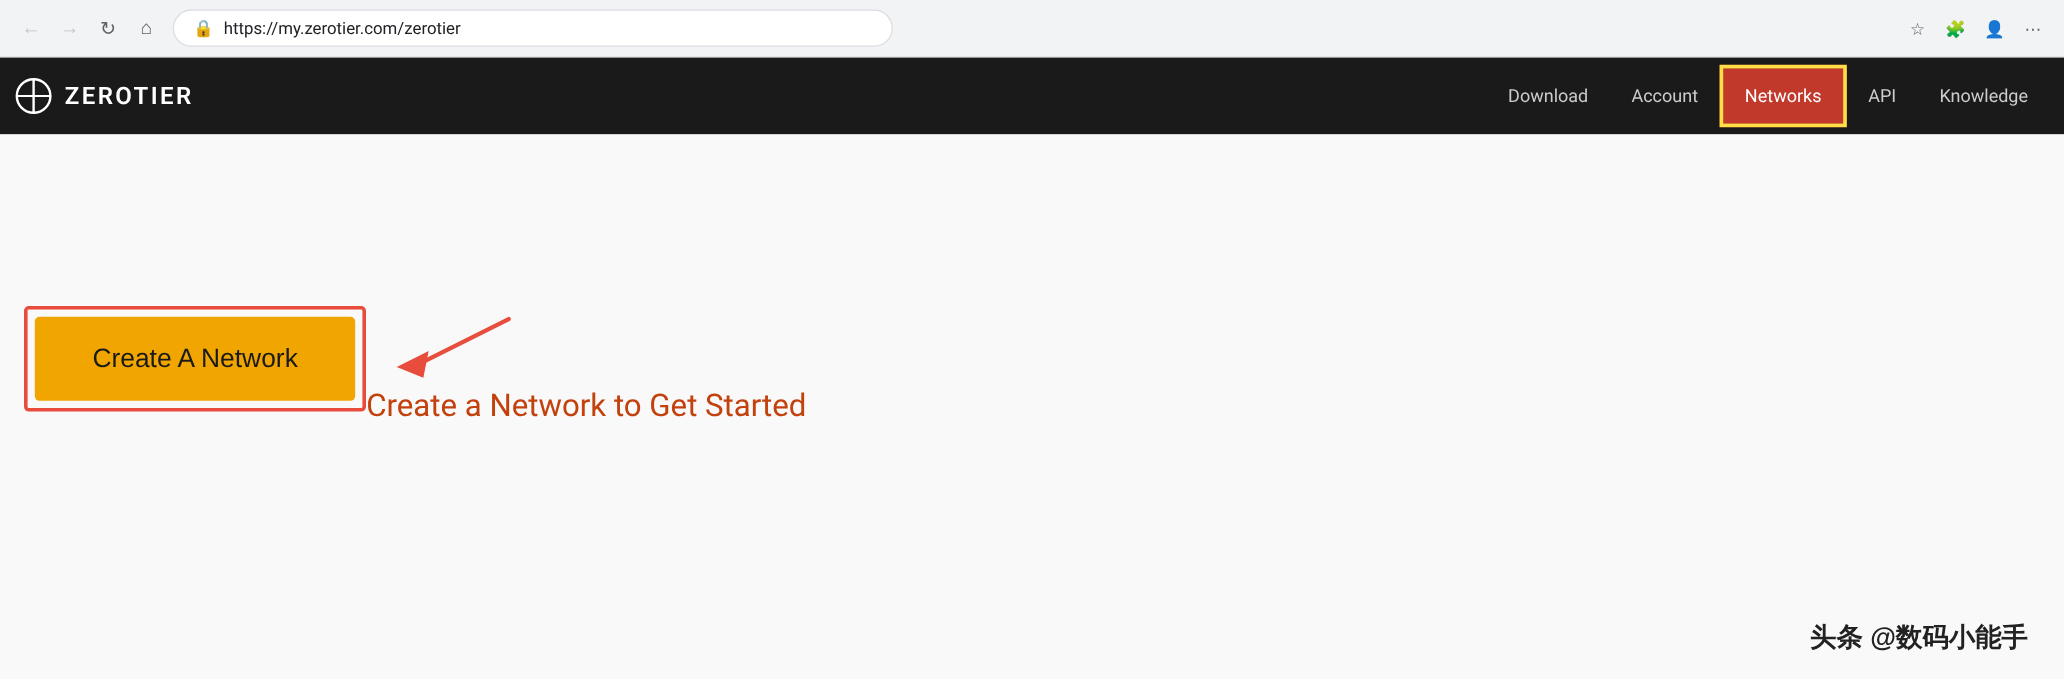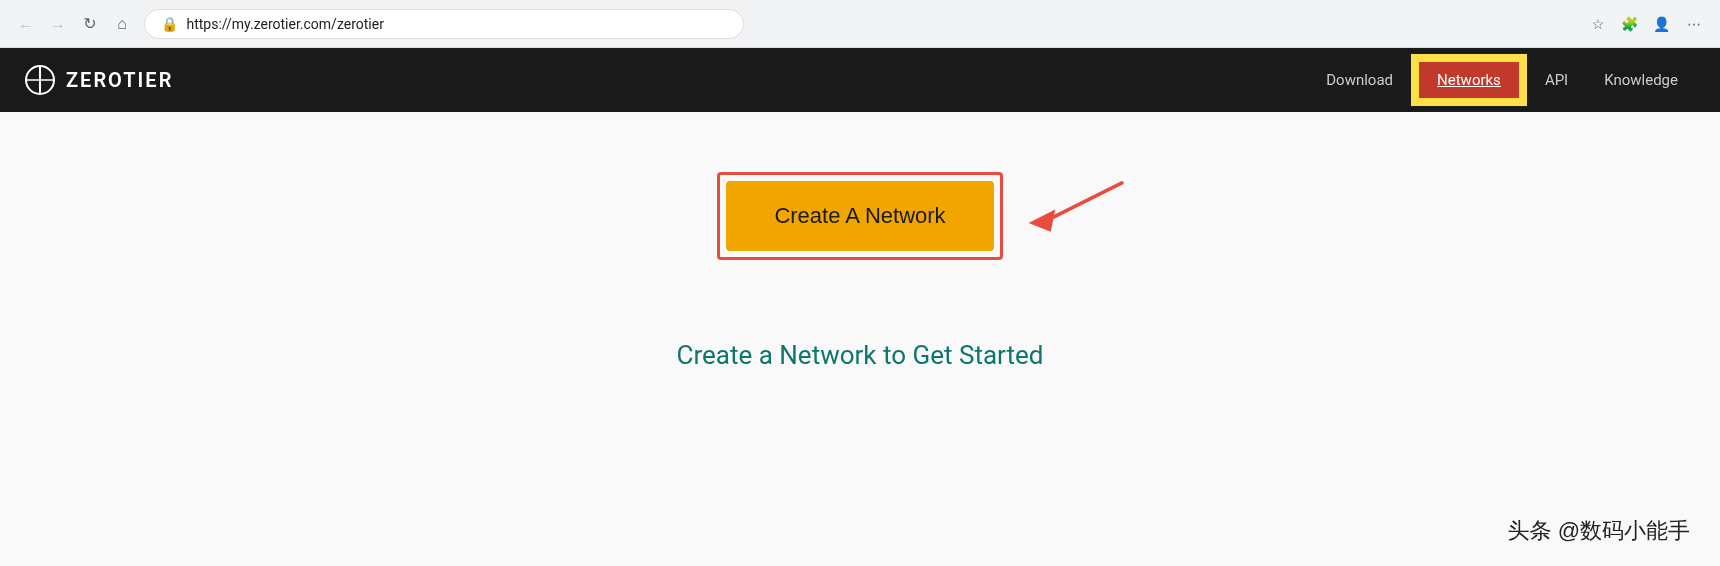--- a/index.html
+++ b/index.html
@@ -92,21 +92,21 @@
       justify-content: center;
       color: #5f6368;
       font-size: 14px;
     }
 
     
     .app-navbar {
       background: #1a1a1a;
       display: flex;
       align-items: center;
-      padding: 0 24px;
+      padding: 0 12px;
       height: 64px;
       justify-content: space-between;
     }
 
     .logo-area {
       display: flex;
       align-items: center;
       gap: 10px;
       color: #ffffff;
       text-decoration: none;
@@ -141,30 +141,29 @@
       background: transparent;
       border: none;
       height: 52px;
       display: flex;
       align-items: center;
     }
 
     .nav-link.active {
       color: #ffffff;
       background: #c0392b;
-      border: 8px solid #fde047;
-      text-decoration: underline;
+      border: 3px solid #fde047;
     }
 
     
     .main-content {
       background: #f9f9f9;
       min-height: 454px;
       display: flex;
-      flex-direction: column;
+      flex-direction: row;
       align-items: center;
       padding: 60px 20px;
       position: relative;
     }
 
     .create-network-section {
       display: flex;
       align-items: center;
       justify-content: center;
       position: relative;
@@ -199,33 +198,33 @@
     }
 
     .arrow-svg {
       width: 120px;
       height: 80px;
     }
 
     
     .empty-state-text {
       font-size: 26px;
-      color: #0f766e;
+      color: #c2410c;
       font-weight: 400;
       text-align: center;
     }
 
     
     .watermark {
       position: fixed;
       bottom: 20px;
       right: 30px;
       font-size: 22px;
       color: #222;
-      font-weight: normal;
+      font-weight: bold;
       font-family: 'SimHei', 'Microsoft YaHei', sans-serif;
     }
   </style>
 </head>
 <body>
 
 <div class="browser-chrome">
   <div class="browser-nav-buttons">
     <button class="nav-btn disabled">
       <span>←</span>
@@ -256,20 +255,21 @@
   <div class="logo-area">
     <svg class="logo-icon" viewBox="0 0 32 32" fill="none" xmlns="http://www.w3.org/2000/svg">
       <circle cx="16" cy="16" r="14" stroke="white" stroke-width="2" fill="none"></circle>
       <line x1="16" y1="2" x2="16" y2="30" stroke="white" stroke-width="2"></line>
       <line x1="2" y1="16" x2="30" y2="16" stroke="white" stroke-width="1.5"></line>
     </svg>
     <span class="logo-text">ZEROTIER</span>
   </div>
   <div class="nav-links">
     <a class="nav-link">Download</a>
+    <a class="nav-link">Account</a>
     <a class="nav-link active">Networks</a>
     <a class="nav-link">API</a>
     <a class="nav-link">Knowledge</a>
   </div>
 </nav>
 
 <main class="main-content">
   <div class="create-network-section">
     <div class="create-network-btn-wrapper">
       <button class="create-network-btn">Create A Network</button>

